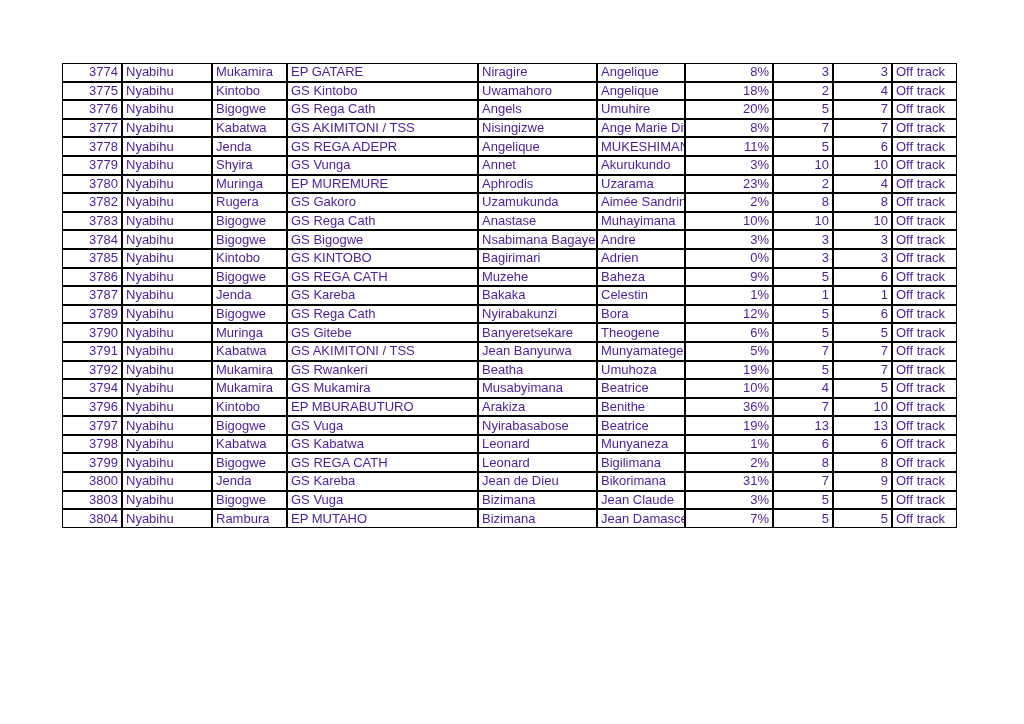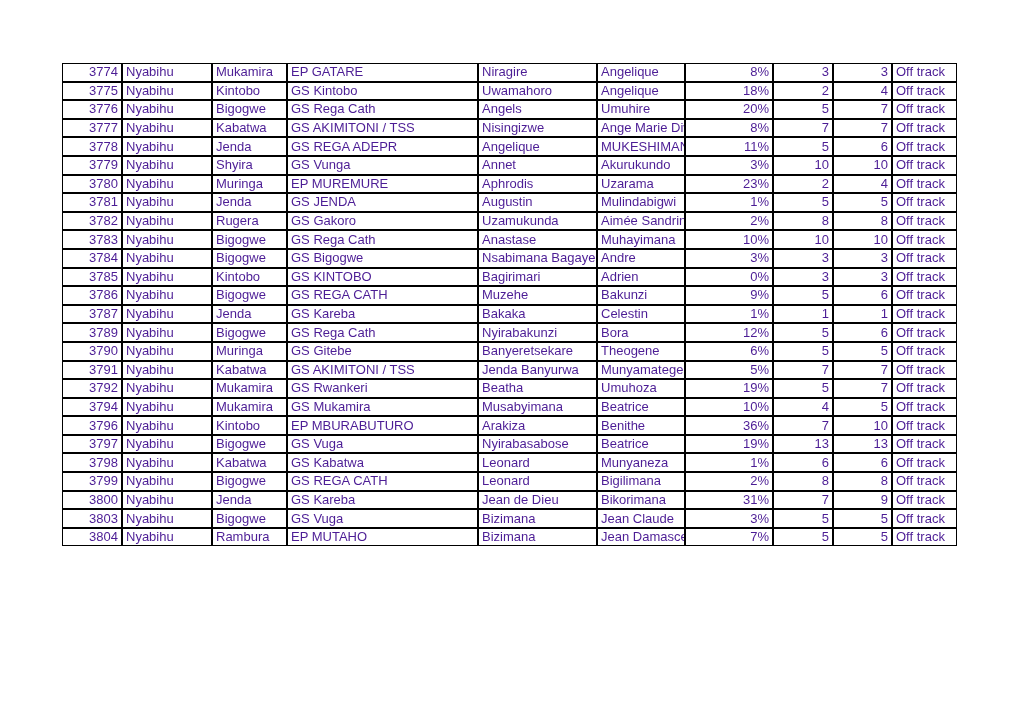--- a/index.html
+++ b/index.html
@@ -136,32 +136,20 @@
           <td class="al">Muringa</td>
           <td class="al">EP MUREMURE</td>
           <td class="al">Aphrodis</td>
           <td class="al">Uzarama</td>
           <td class="ar">23%</td>
           <td class="ar">2</td>
           <td class="ar">4</td>
           <td class="al">Off track</td>
         </tr>
         <tr>
-          <td class="ar">3781</td>
-          <td class="al">Nyabihu</td>
-          <td class="al">Jenda</td>
-          <td class="al">GS JENDA</td>
-          <td class="al">Augustin</td>
-          <td class="al">Mulindabigwi</td>
-          <td class="ar">1%</td>
-          <td class="ar">5</td>
-          <td class="ar">5</td>
-          <td class="al">Off track</td>
-        </tr>
-        <tr>
           <td class="ar">3782</td>
           <td class="al">Nyabihu</td>
           <td class="al">Rugera</td>
           <td class="al">GS Gakoro</td>
           <td class="al">Uzamukunda</td>
           <td class="al">Aimée Sandrine</td>
           <td class="ar">2%</td>
           <td class="ar">8</td>
           <td class="ar">8</td>
           <td class="al">Off track</td>
@@ -201,21 +189,21 @@
           <td class="ar">3</td>
           <td class="ar">3</td>
           <td class="al">Off track</td>
         </tr>
         <tr>
           <td class="ar">3786</td>
           <td class="al">Nyabihu</td>
           <td class="al">Bigogwe</td>
           <td class="al">GS REGA CATH</td>
           <td class="al">Muzehe</td>
-          <td class="al">Bakunzi</td>
+          <td class="al">Baheza</td>
           <td class="ar">9%</td>
           <td class="ar">5</td>
           <td class="ar">6</td>
           <td class="al">Off track</td>
         </tr>
         <tr>
           <td class="ar">3787</td>
           <td class="al">Nyabihu</td>
           <td class="al">Jenda</td>
           <td class="al">GS Kareba</td>
@@ -248,21 +236,21 @@
           <td class="ar">6%</td>
           <td class="ar">5</td>
           <td class="ar">5</td>
           <td class="al">Off track</td>
         </tr>
         <tr>
           <td class="ar">3791</td>
           <td class="al">Nyabihu</td>
           <td class="al">Kabatwa</td>
           <td class="al">GS AKIMITONI / TSS</td>
-          <td class="al">Jenda Banyurwa</td>
+          <td class="al">Jean Banyurwa</td>
           <td class="al">Munyamatege</td>
           <td class="ar">5%</td>
           <td class="ar">7</td>
           <td class="ar">7</td>
           <td class="al">Off track</td>
         </tr>
         <tr>
           <td class="ar">3792</td>
           <td class="al">Nyabihu</td>
           <td class="al">Mukamira</td>

